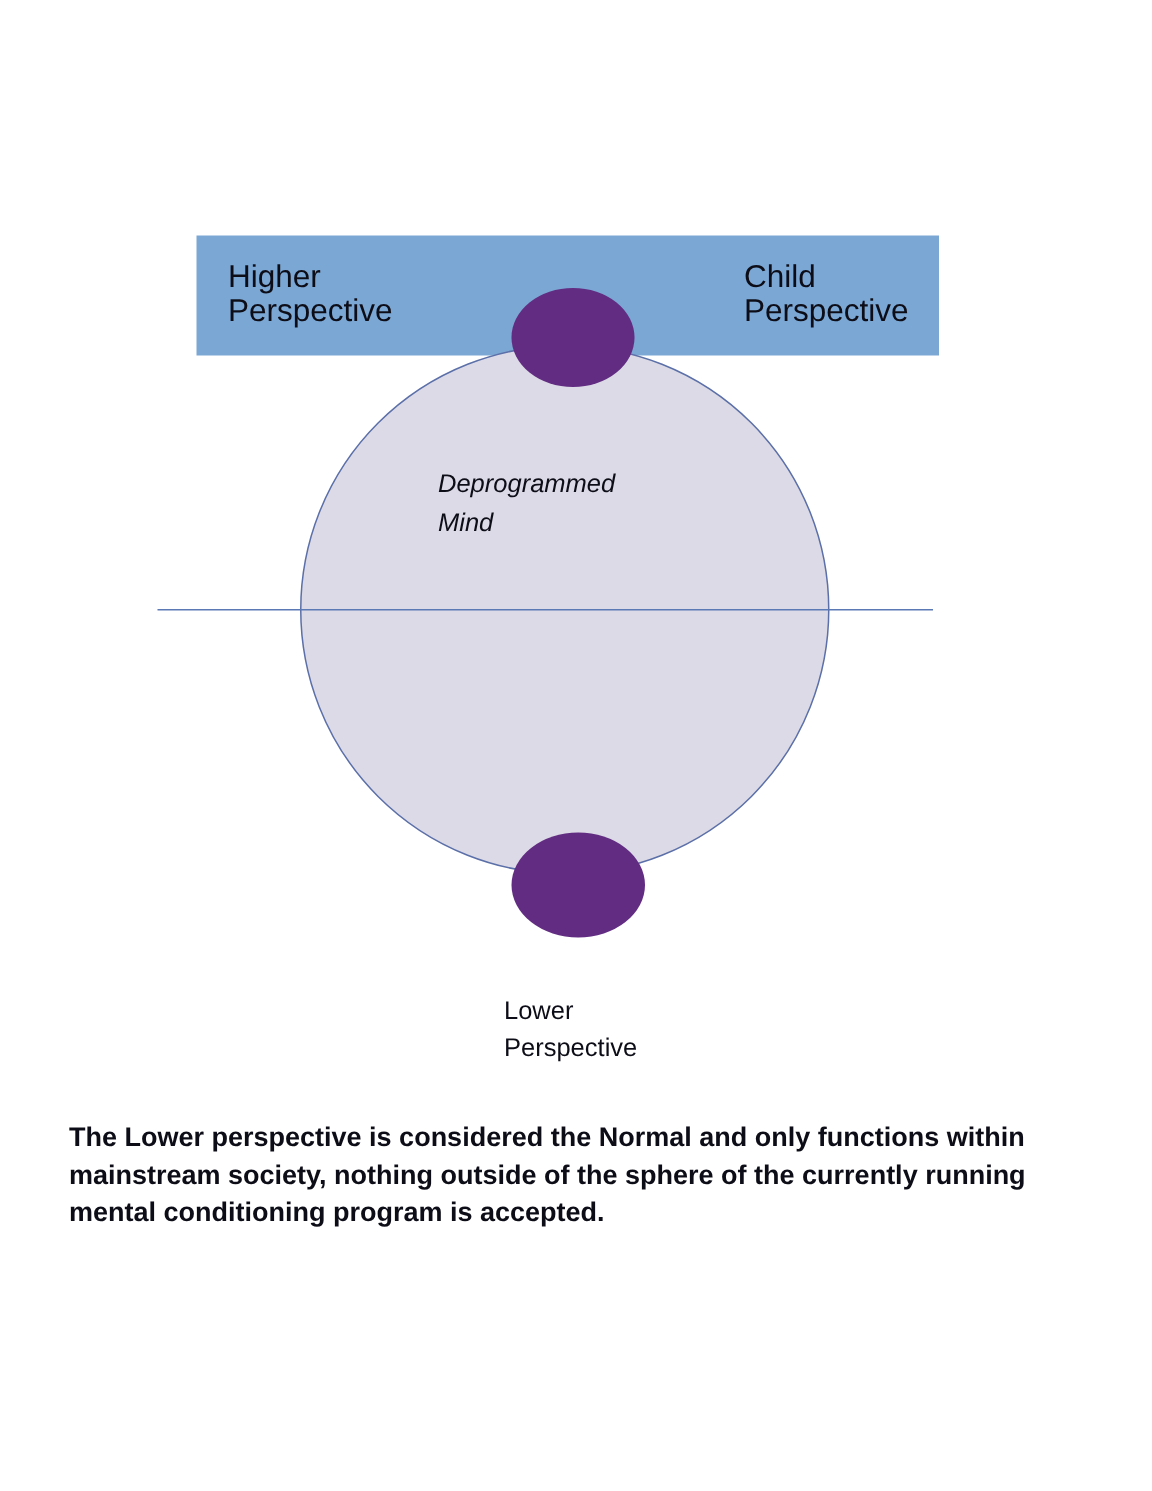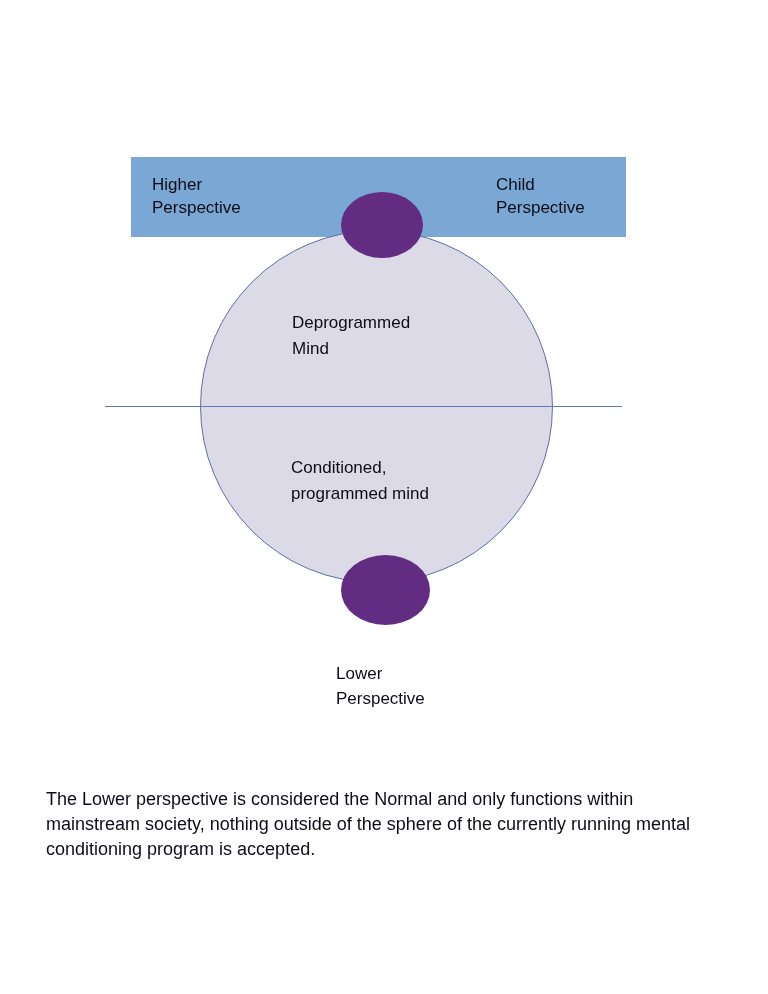--- a/index.html
+++ b/index.html
@@ -30,21 +30,21 @@
     left: 131px;
     top: 157px;
     width: 495px;
     height: 80px;
     background: #7BA7D4;
     box-sizing: border-box;
     z-index: 2;
   }
   .banner-label {
     position: absolute;
-    font-size: 17px;
+    font-size: 21px;
     line-height: 23px;
     color: #0d0d18;
     white-space: pre-line;
     z-index: 5;
   }
   .banner-label.left  { left: 152px; top: 173px; }
   .banner-label.right { left: 496px; top: 173px; }
 
   
   .sphere {
@@ -83,45 +83,46 @@
 
   
   .sphere-label {
     position: absolute;
     font-size: 17px;
     line-height: 26px;
     color: #0d0d18;
     white-space: pre-line;
     z-index: 7;
   }
-  .sphere-label.upper { left: 292px; top: 310px; }
+  .sphere-label.upper { left: 292px; top: 310px; font-style: italic; }
   .sphere-label.lower { left: 291px; top: 455px; }
 
   
   .node-caption {
     position: absolute;
     left: 336px;
     top: 641px;
     font-size: 17px;
     line-height: 25px;
     color: #0d0d18;
     white-space: pre-line;
     z-index: 7;
     margin-top: 20px;
   }
 
   
   .caption-paragraph {
     position: absolute;
     left: 46px;
-    top: 787px;
+    top: 746px;
     width: 684px;
     font-size: 18px;
     line-height: 25px;
     color: #0d0d18;
+    font-weight: bold;
   }
 </style>
 </head>
 <body>
 
 <div id="diagram-stage">
 
   <div class="banner"></div>
 
   <div class="banner-label left">Higher
@@ -134,21 +135,19 @@
 
   <div class="divider-line"></div>
 
   <div class="perspective-node top"></div>
 
   <div class="perspective-node bottom"></div>
 
   <div class="sphere-label upper">Deprogrammed
 Mind</div>
 
-  <div class="sphere-label lower">Conditioned,
-programmed mind</div>
 
   <div class="node-caption">Lower
 Perspective</div>
 
   <div class="caption-paragraph">The Lower perspective is considered the Normal and only functions within mainstream society, nothing outside of the sphere of the currently running mental conditioning program is accepted.</div>
 
 </div>
 
 </body></html>

